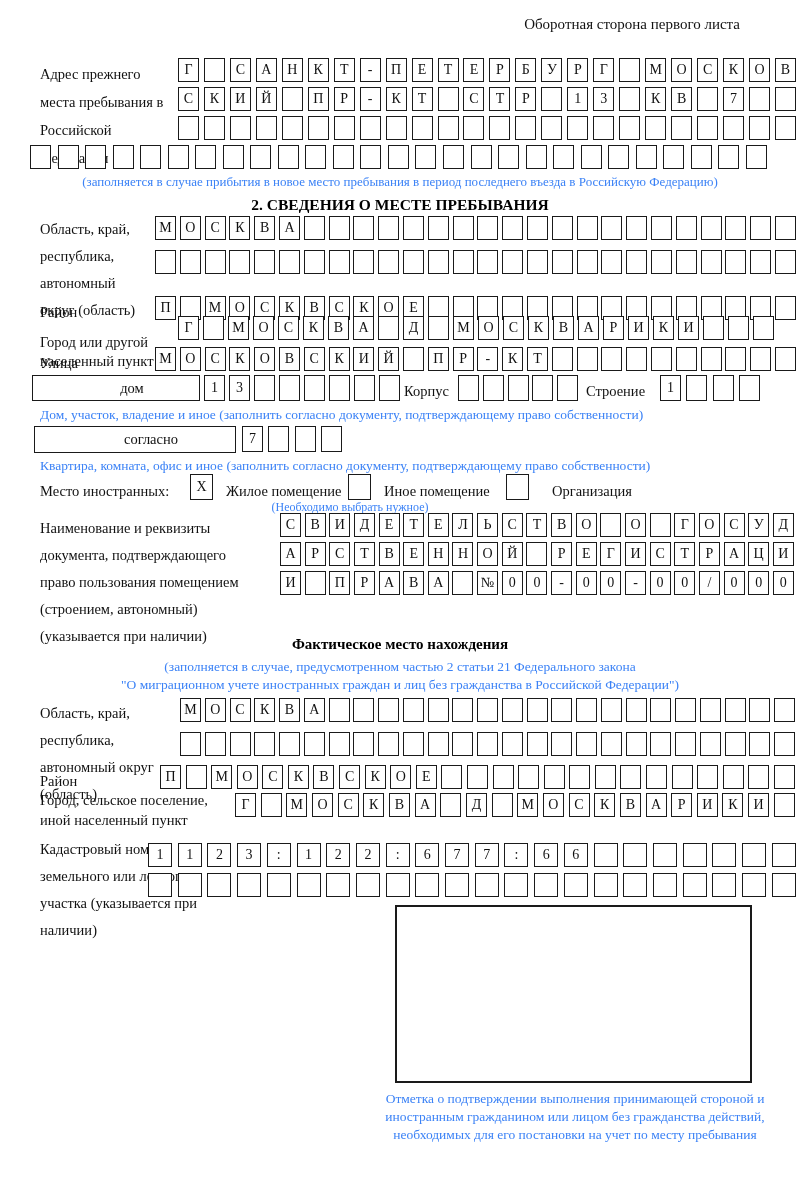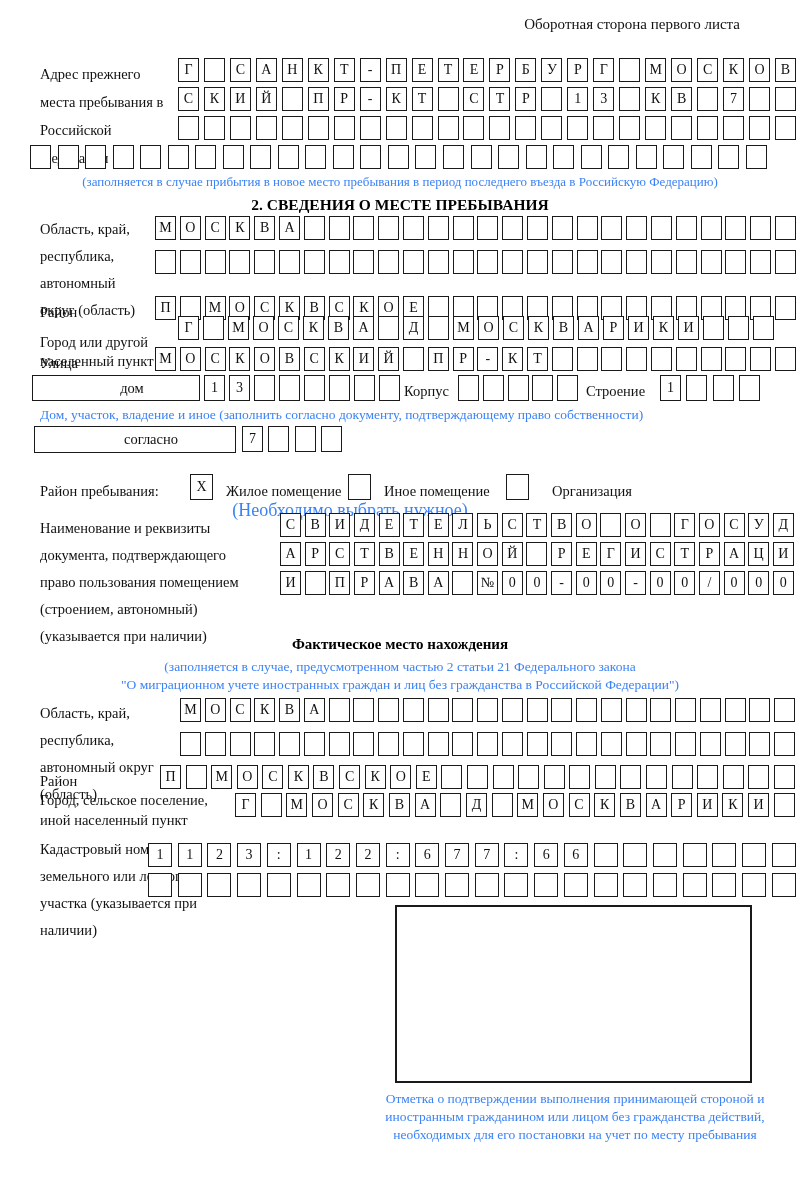--- a/index.html
+++ b/index.html
@@ -330,29 +330,30 @@
     </div>
   <div class="abs note" style="top:407px;left:40px;font-size:13.5px;">Дом, участок, владение и иное (заполнить согласно документу, подтверждающему право собственности)</div>
 
   <div class="abs namebox" style="top:426px;left:34px;width:202px;height:27px;">согласно</div>
   <div class="abs cellrow bigcellrow" style="top:426px;left:242px;width:100px;">
       <div class="cell">7</div>
       <div class="cell"></div>
       <div class="cell"></div>
       <div class="cell"></div>
     </div>
-
-  <div class="abs lbl" style="top:478px;left:40px;">Район пребывания:</div>
+  <div class="abs note" style="top:458px;left:40px;font-size:13.5px;">Квартира, комната, офис и иное (заполнить согласно документу, подтверждающему право собственности)</div>
+
+  <div class="abs lbl" style="top:478px;left:40px;">Место иностранных:</div>
   <div class="abs checkbox" style="top:474px;left:190px;">X</div>
   <div class="abs lbl" style="top:478px;left:226px;">Жилое помещение</div>
   <div class="abs checkbox" style="top:474px;left:348px;"></div>
   <div class="abs lbl" style="top:478px;left:384px;">Иное помещение</div>
   <div class="abs checkbox" style="top:474px;left:506px;"></div>
   <div class="abs lbl" style="top:478px;left:552px;">Организация</div>
-  <div class="abs note center" style="top:500px;left:200px;width:300px;font-size:18px;">(Необходимо выбрать нужное)</div>
+  <div class="abs note center" style="top:500px;left:200px;width:300px;font-size:12px;">(Необходимо выбрать нужное)</div>
 
   <div class="abs lbl" style="top:515px;left:40px;width:215px;">Наименование и реквизиты документа, подтверждающего право пользования помещением (строением, автономный) (указывается при наличии)</div>
   <div class="abs cellrow" style="top:513px;left:280px;width:514px;">
       <div class="cell">С</div>
       <div class="cell">В</div>
       <div class="cell">И</div>
       <div class="cell">Д</div>
       <div class="cell">Е</div>
       <div class="cell">Т</div>
       <div class="cell">Е</div>

